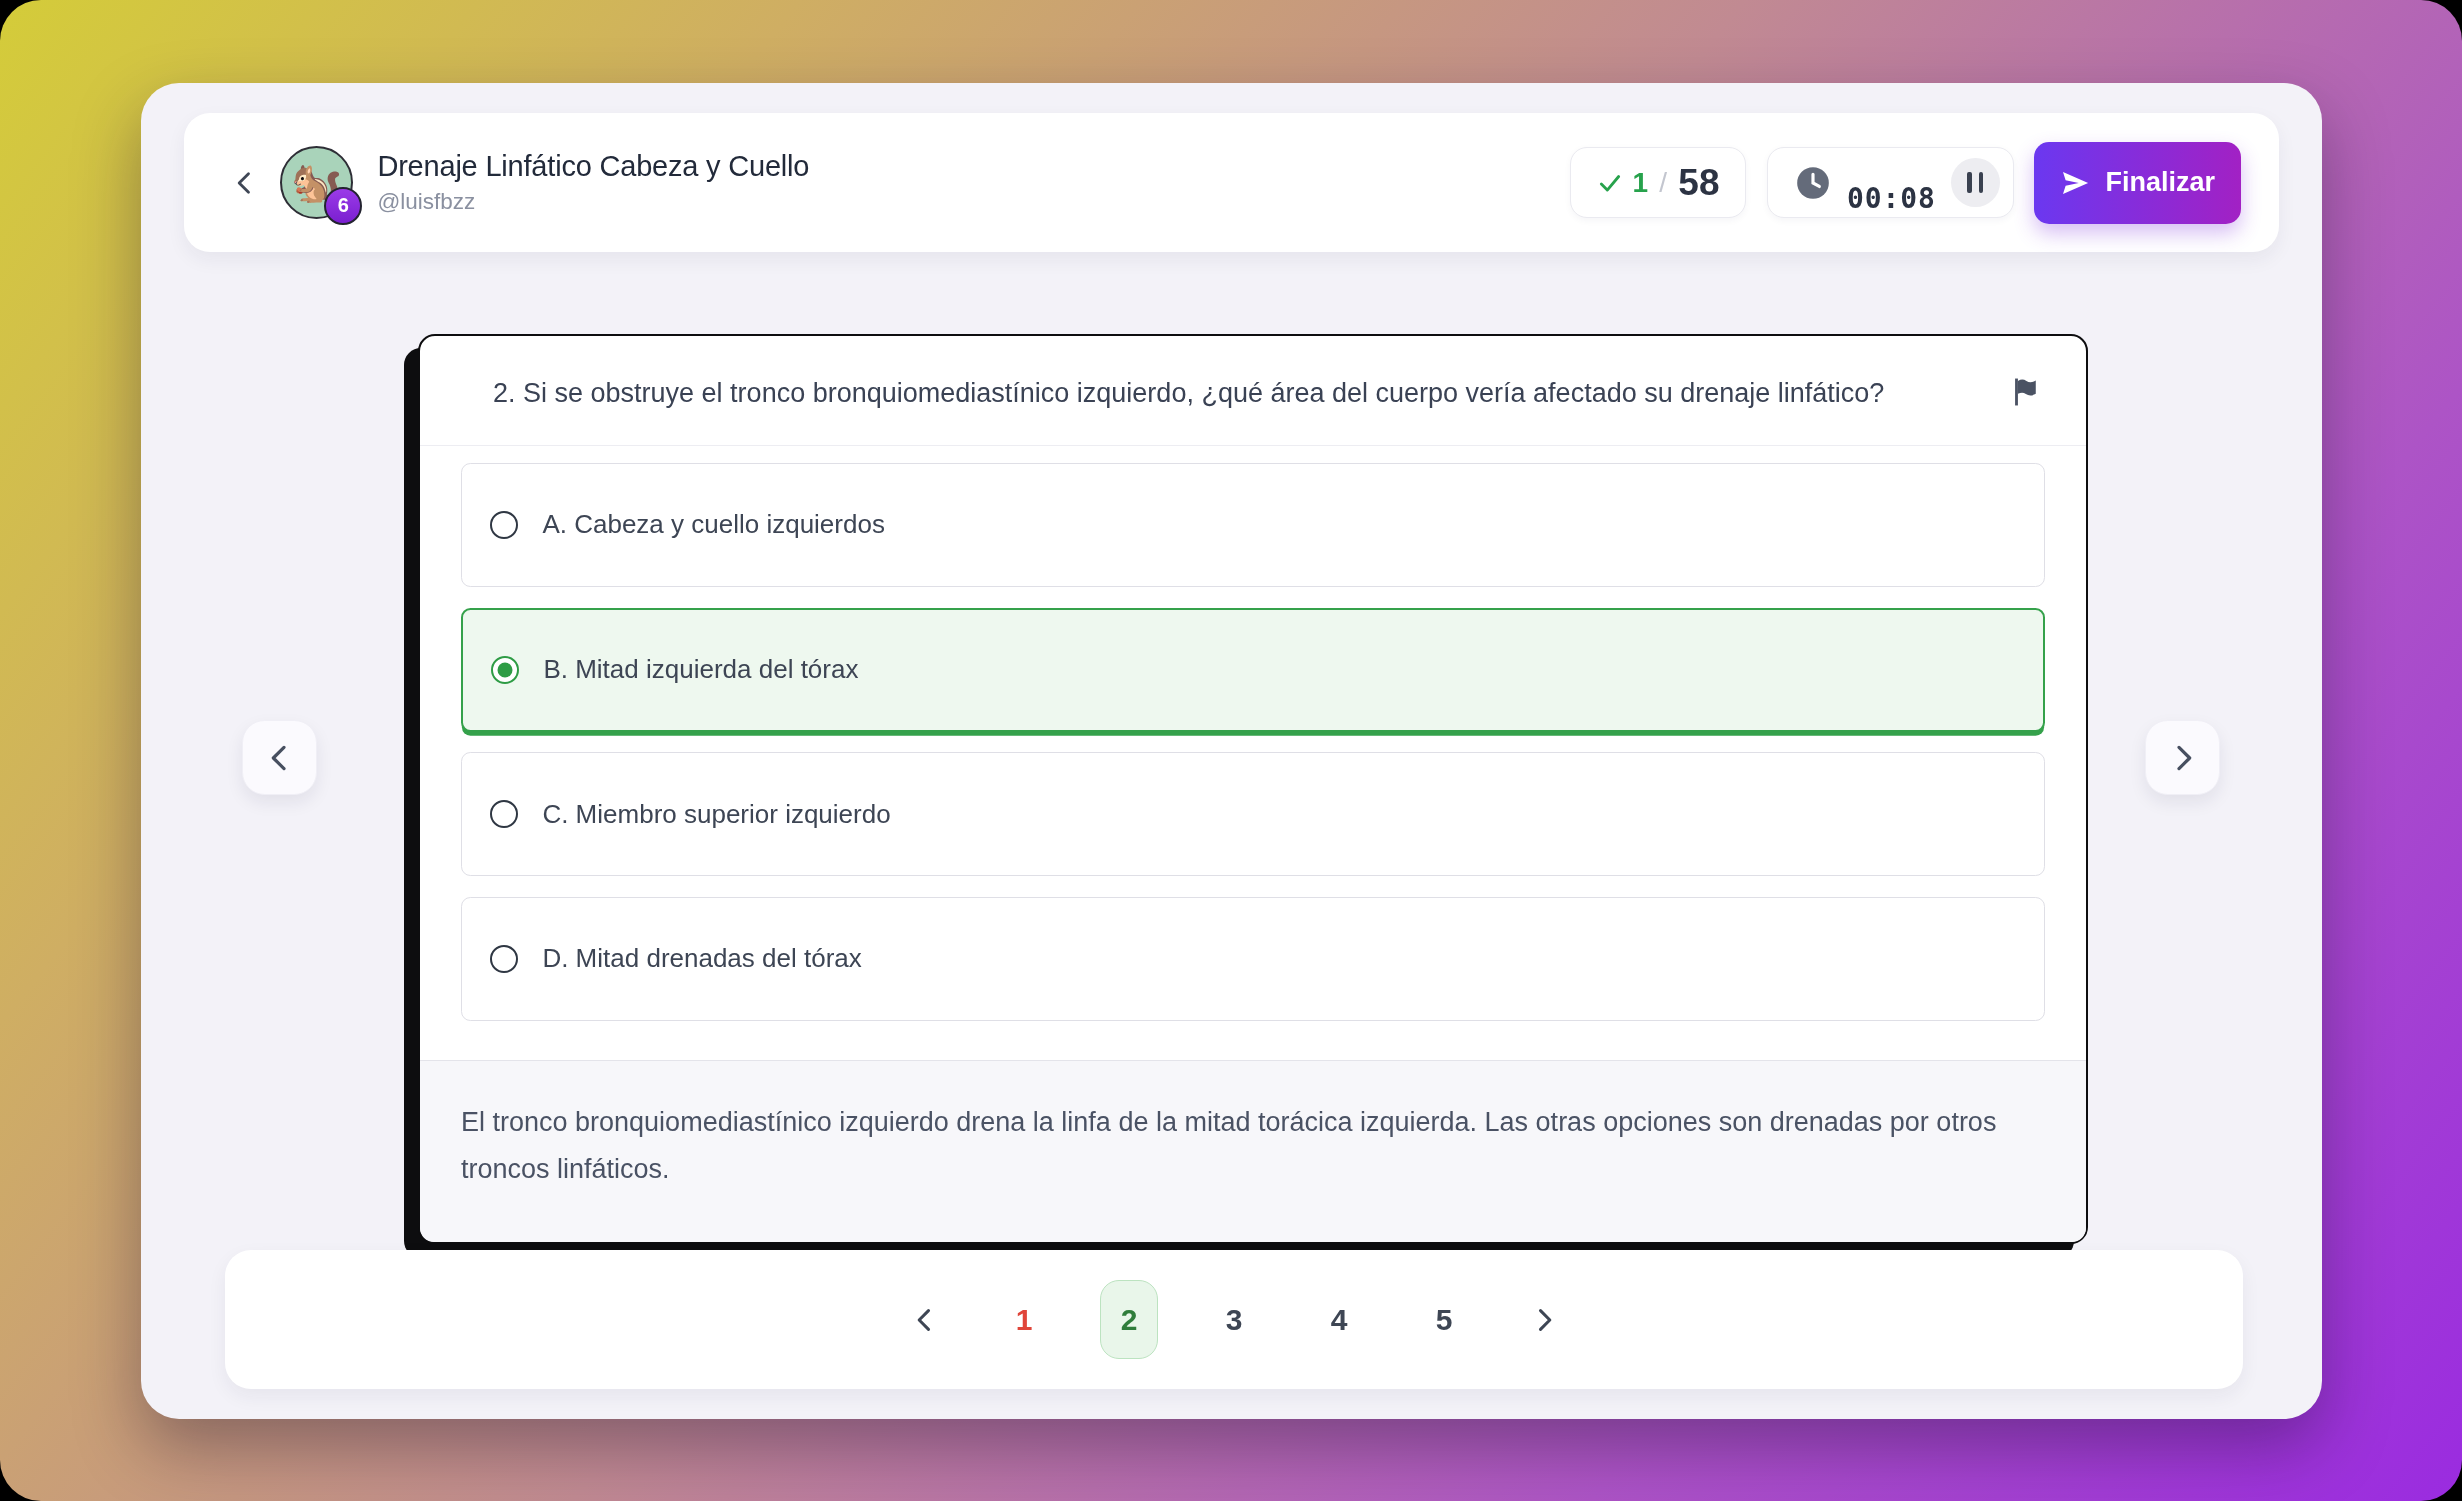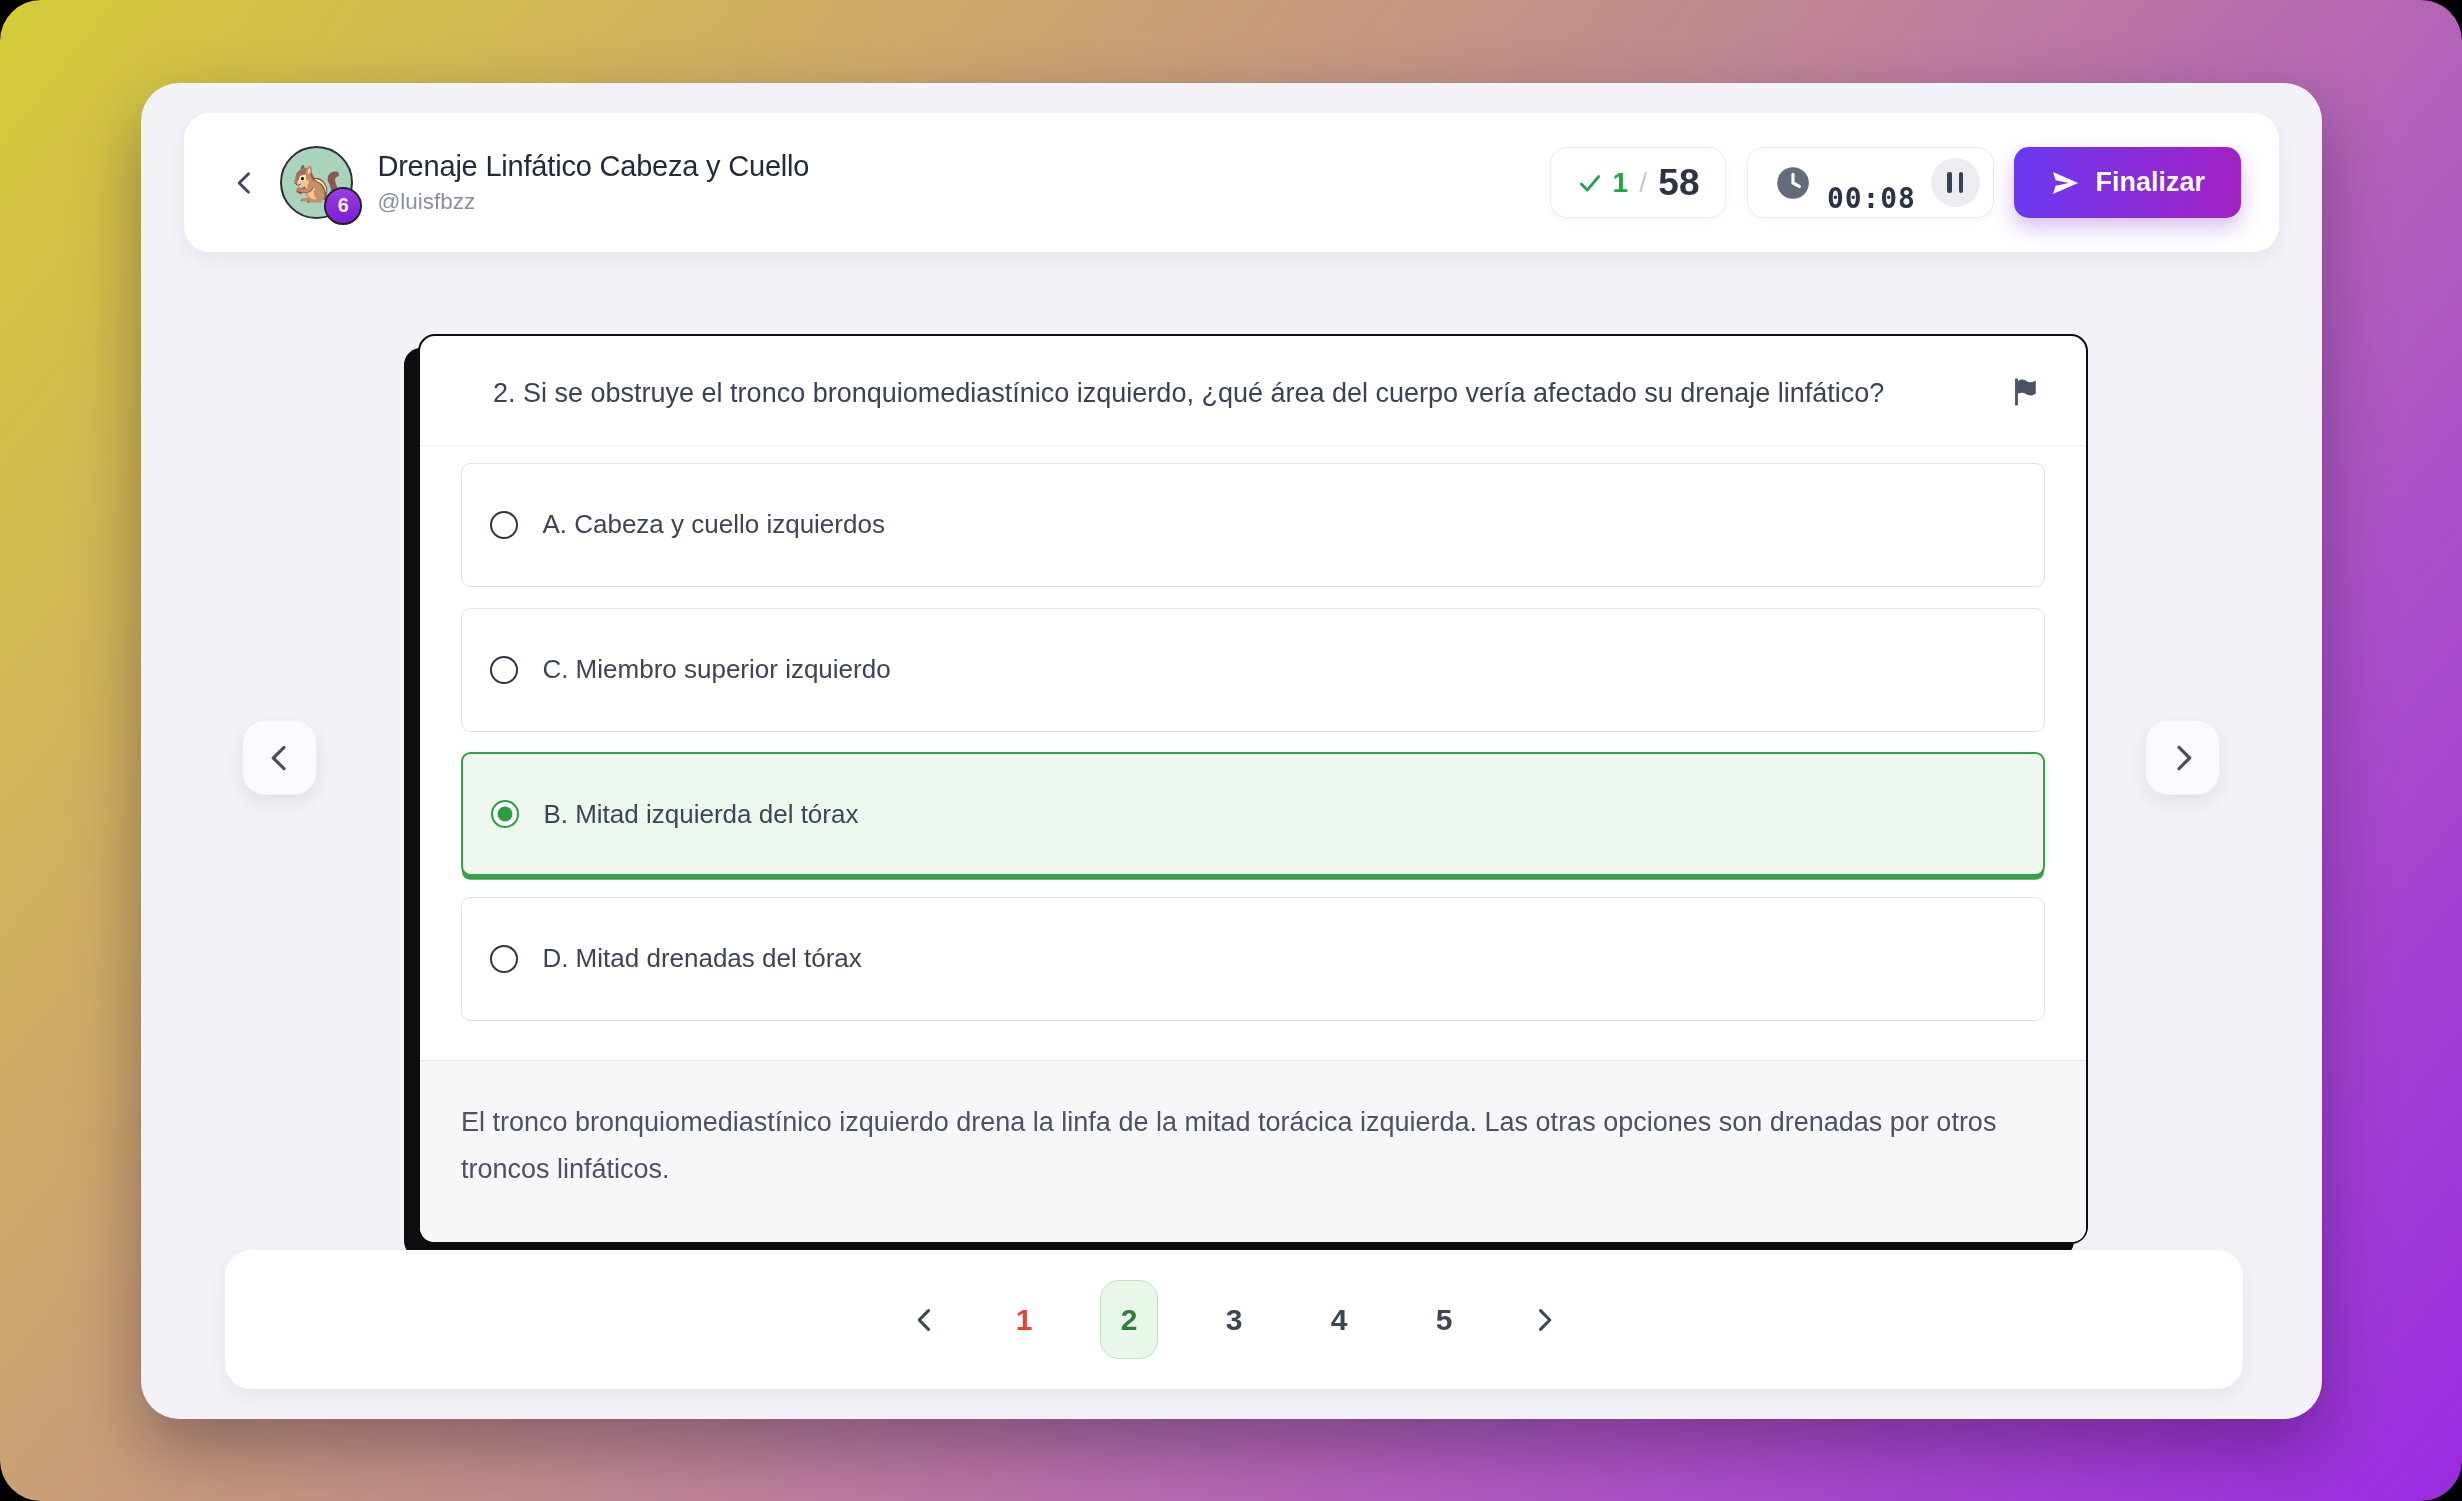--- a/index.html
+++ b/index.html
@@ -47,21 +47,21 @@
   .score-sep { font-size:28px; color:#c3c6cf; font-weight:400; margin:0 1.9px; }
   .score-total { font-size:37px; font-weight:700; color:#2c3343; }
   .timer-pill { gap:15px; padding-right:13px; }
   .timer-time { font-family:"DejaVu Sans Mono", monospace; font-size:28px; font-weight:700; color:#2c3343; letter-spacing:0.9px;margin-top:32px; }
   .pause-btn {
     width:49px; height:49px; border-radius:50%; background:#ededf1;
     display:flex; align-items:center; justify-content:center; gap:6.6px; cursor:pointer;
   }
   .pause-btn i { display:block; width:4.7px; height:20.6px; background:#3a4150; border-radius:1.9px; }
   .finish-btn {
-    height:71px; padding:0 36px; border-radius:15px; border:none; cursor:pointer;
+    height:82px; padding:0 26px; border-radius:15px; border:none; cursor:pointer;
     background:linear-gradient(90deg,#6b38f0,#a221c4);
     color:#fff; font-size:27px; font-weight:600; font-family:inherit;
     display:flex; align-items:center; gap:15px;
     box-shadow:0 9.4px 20.6px rgba(122,42,220,.30);
   }
 
   
   .question-card {
     position:absolute; left:277px; top:251px; width:1670px;
     background:#fff; border:2.8px solid #0d0d0f; border-radius:17px;
@@ -179,27 +179,27 @@
               <path d="M7 4.2c2.2-1.3 4-1.3 6 0 1.7 1.1 3.4 1.2 5.6.2l1-.5v9.3l-.7.4c-2.4 1.2-4.4 1.1-6.3-.2-1.7-1.1-3.3-1.2-5.6-.1z"></path>
             </svg>
         </div>
       </div>
 
       <div class="q-options">
         <div class="option">
           <span class="radio"></span>
           <span class="option-label">A. Cabeza y cuello izquierdos</span>
         </div>
+        <div class="option selected">
+          <span class="radio"></span>
+          <span class="option-label">B. Mitad izquierda del tórax</span>
+        </div>
         <div class="option">
           <span class="radio"></span>
           <span class="option-label">C. Miembro superior izquierdo</span>
-        </div>
-        <div class="option selected">
-          <span class="radio"></span>
-          <span class="option-label">B. Mitad izquierda del tórax</span>
         </div>
         <div class="option">
           <span class="radio"></span>
           <span class="option-label">D. Mitad drenadas del tórax</span>
         </div>
       </div>
 
       <div class="q-explanation">El tronco bronquiomediastínico izquierdo drena la linfa de la mitad torácica izquierda. Las otras opciones son drenadas por otros troncos linfáticos.</div>
     </div>
 

